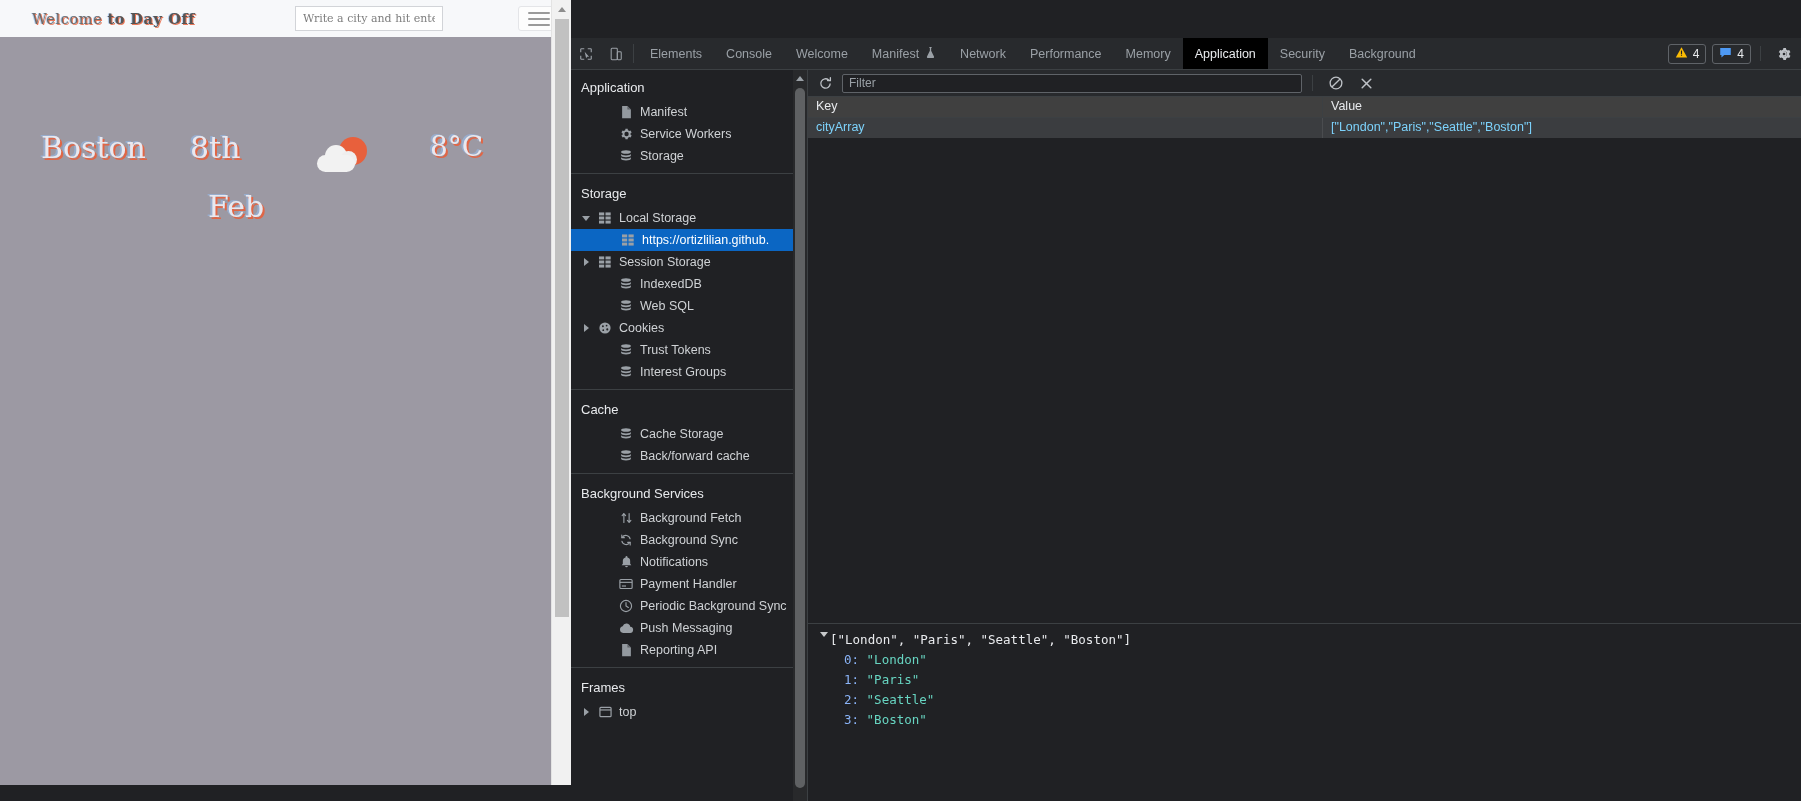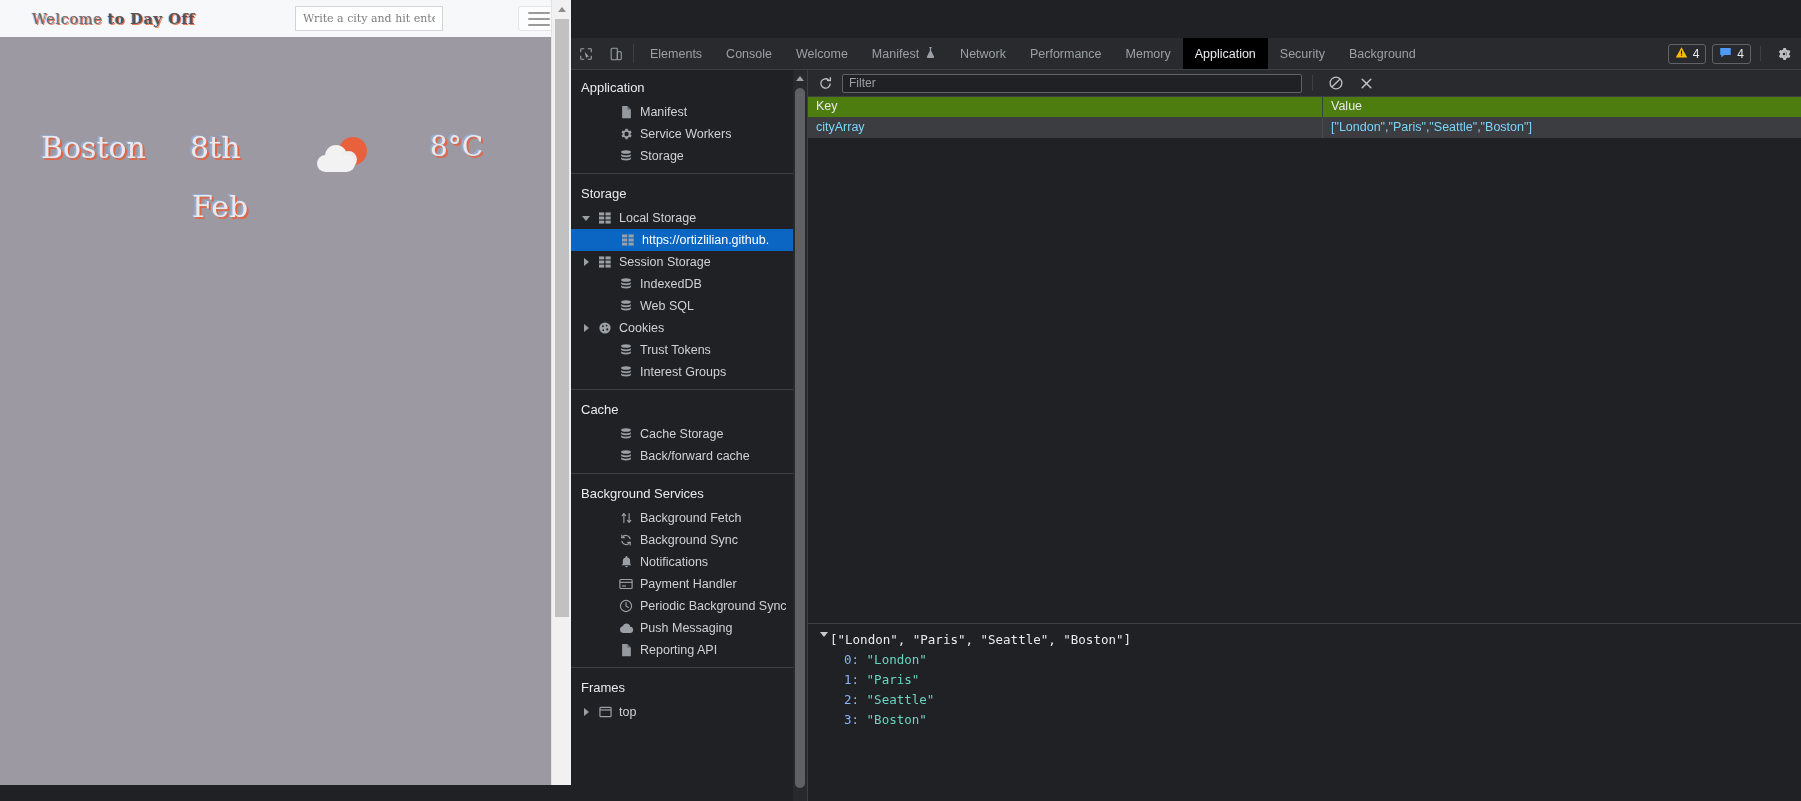--- a/index.html
+++ b/index.html
@@ -66,21 +66,21 @@
   #weather-body { position: relative; height: 764px; }
   .wx-text {
     position: absolute;
     font-family: "DejaVu Serif", serif;
     color: #e8e8ef;
     text-shadow: 2px 2px 0 rgba(232,96,60,.9), -2px -1px 0 rgba(150,190,240,.55);
     white-space: nowrap;
   }
   #wx-city { left: 41px; top: 93px; font-size: 30px; }
   #wx-day  { left: 190px; top: 93px; font-size: 30px; }
-  #wx-month{ left: 192px; top: 152px; font-size: 30px; }
+  #wx-month{ left: 208px; top: 152px; font-size: 30px; }
   #wx-temp { left: 430px; top: 93px; font-size: 28px; }
 
   #wx-icon { position: absolute; left: 315px; top: 100px; width: 54px; height: 40px; }
   #wx-sun {
     position:absolute; right: 2px; top: 0;
     width: 28px; height: 28px; border-radius: 50%;
     background: #e8603c;
   }
   #wx-cloud-a {
     position:absolute; left: 2px; top: 18px;
@@ -210,21 +210,21 @@
     background:#202124; border:1px solid #5f6368; border-radius:2px;
     color:#e8eaed; font-size:12px; padding: 0 6px; outline:none;
   }
   #dt-filter::placeholder { color:#9aa0a6; }
   .tb-sep { width:1px; height:16px; background:#3c4043; margin: 0 6px; }
 
   
   #dt-grid { flex: 1 1 auto; display:flex; flex-direction:column; min-height:0; }
   #grid-head {
     display:flex; height: 21px; flex:none;
-    background:#4d7c0f; border-bottom:1px solid #3c4043;
+    background:#404040; border-bottom:1px solid #3c4043;
     font-size:12.5px; color:#e8eaed;
   }
   #grid-head .col { padding: 2px 0 0 8px; }
   #grid-head .col.key { width: 515px; border-right:1px solid #3c4043; flex:none; }
   #grid-head .col.val { flex:1 1 auto; }
   #grid-rows { flex:1 1 auto; overflow:hidden; background:#202124; }
   .grid-row { display:flex; height: 20px; font-size:12.5px; color:#7dd3fc; cursor:pointer; }
   .grid-row.sel { background:#3b3d40; }
   .grid-row .cell { padding: 2px 0 0 8px; white-space:nowrap; overflow:hidden; }
   .grid-row .cell.key { width: 515px; border-right:1px solid #4a4c4f; flex:none; }

